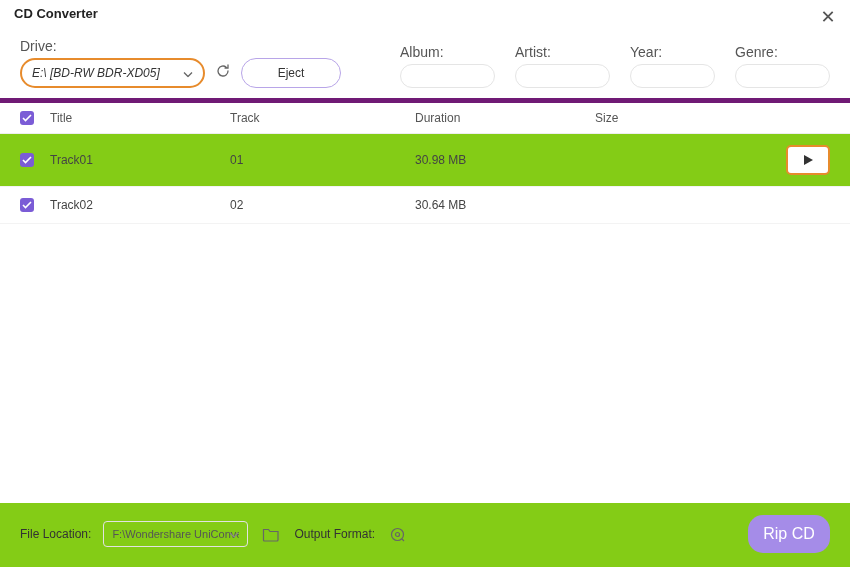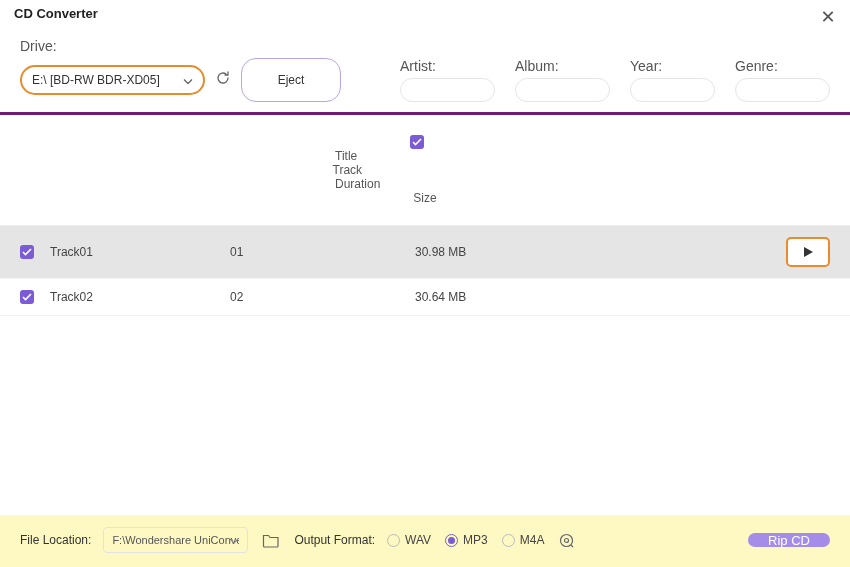--- a/index.html
+++ b/index.html
@@ -7,57 +7,57 @@
 
 .titlebar { display: flex; justify-content: space-between; padding: 6px 12px 6px 14px; }
 .titlebar .title { font-weight: 600; font-size: 13px; color: #222; }
 .close-btn { font-size: 18px; color: #555; cursor: pointer; width: 20px; text-align: center; }
 
 .top-row { display: flex; align-items: flex-end; padding: 4px 20px 10px 20px; gap: 14px; }
 .field-group { display: flex; flex-direction: column; gap: 4px; }
 .field-label { font-size: 14px; color: #555; }
 
 .drive-select { position: relative; width: 185px; height: 30px; border: 2px solid #e78b2c; border-radius: 15px; background: #fff; display: flex; align-items: center; padding: 0 28px 0 10px; cursor: pointer; }
-.drive-select .text { font-size: 12px; color: #333; white-space: nowrap; overflow: hidden; }
+.drive-select .text { font-size: 12px; color: #333; white-space: nowrap; overflow: hidden; font-style: italic; }
 .drive-select .chev { position: absolute; right: 10px; top: 50%; transform: translateY(-50%); }
 .refresh-btn { width: 20px; height: 20px; cursor: pointer; display: flex; align-items: center; justify-content: center; margin-bottom: 5px; }
-.eject-btn { width: 100px; height: 44px; border: 1px solid #b8a5e8; border-radius: 15px; background: #fff; color: #333; font-size: 12px; cursor: pointer; margin-bottom: 0; }
+.eject-btn { width: 100px; height: 30px; border: 1px solid #b8a5e8; border-radius: 15px; background: #fff; color: #333; font-size: 12px; cursor: pointer; margin-bottom: 0; }
 
 .meta-fields { display: flex; gap: 20px; margin-left: auto; }
 .meta-input { width: 95px; height: 24px; border: 1px solid #e5e5e5; border-radius: 12px; background: #fff; padding: 0 10px; font-size: 12px; color: #333; outline: none; }
 .meta-input.narrow { width: 85px; }
 
-.table-header { display: flex; align-items: center; padding: 20px 20px; border-top: 3px solid #701a75; border-bottom: 1px solid #eee; color: #555; font-size: 12px; flex-direction: column; }
+.table-header { display: flex; align-items: center; padding: 8px 20px; border-top: 5px solid #701a75; border-bottom: 1px solid #eee; color: #555; font-size: 12px; }
 .col-check { width: 30px; }
 .col-title { width: 180px; }
 .col-track { width: 185px; }
 .col-duration { width: 180px; }
 .col-size { flex: 1; }
 .col-play { width: 55px; display:flex; justify-content:flex-end; }
 
 .row { display: flex; align-items: center; padding: 11px 20px; border-bottom: 1px solid #f3f3f3; font-size: 12px; color: #444; position: relative; }
-.row.hover { background: #e5e5e5; }
+.row.hover { background: #84cc16; }
 
 .checkbox { width: 14px; height: 14px; border-radius: 3px; background: #7b5cd6; display: inline-flex; align-items: center; justify-content: center; cursor: pointer; }
 .checkbox svg { display:block; }
 
 .play-btn { width: 44px; height: 30px; border: 2px solid #e78b2c; border-radius: 5px; background: #fff; display: flex; align-items: center; justify-content: center; cursor: pointer; }
 
-.footer { position: absolute; bottom: 0; left: 0; right: 0; padding: 12px 20px 14px 20px; display: flex; align-items: center; gap: 12px; background: #fef9c3; }
+.footer { position: absolute; bottom: 0; left: 0; right: 0; padding: 12px 20px 14px 20px; display: flex; align-items: center; gap: 12px; background: #84cc16; }
 .footer-label { font-size: 12px; color: #333; }
 .loc-select { width: 145px; height: 26px; border: 1px solid #e2e2e2; border-radius: 4px; display: flex; align-items: center; padding: 0 8px; font-size: 11px; color: #555; cursor: pointer; position: relative; }
 .loc-select .chev { position: absolute; right: 8px; top: 50%; transform: translateY(-50%); }
 .folder-btn { width: 22px; height: 20px; cursor: pointer; display:flex; align-items:center; justify-content:center;}
 .output-group { display: flex; align-items: center; gap: 12px; }
 .radio { display: flex; align-items: center; gap: 5px; cursor: pointer; font-size: 12px; color: #444; }
 .radio .circle { width: 13px; height: 13px; border: 1.5px solid #bbb; border-radius: 50%; display: inline-flex; align-items: center; justify-content: center; }
 .radio.selected .circle { border-color: #7b5cd6; }
 .radio.selected .circle::after { content: ""; width: 7px; height: 7px; background: #7b5cd6; border-radius: 50%; }
 .settings-btn { width: 20px; height: 20px; cursor: pointer; display:flex; align-items:center; justify-content:center; }
-.rip-btn { margin-left: auto; width: 82px; height: 14px; border-radius: 15px; background: #a58ce8; color: #fff; border: none; font-size: 13px; cursor: pointer; }
+.rip-btn { margin-left: auto; width: 82px; height: 38px; border-radius: 15px; background: #a58ce8; color: #fff; border: none; font-size: 16px; cursor: pointer; }
 </style>
 </head>
 <body>
 
 <div class="titlebar">
   <span class="title">CD Converter</span>
   <span class="close-btn">✕</span>
 </div>
 
 <div class="top-row">
@@ -76,25 +76,25 @@
         <svg width="16" height="16" viewBox="0 0 16 16">
             <path d="M13 8a5 5 0 1 1-1.8-3.85M13 2v3h-3" stroke="#666" stroke-width="1.3" fill="none" stroke-linecap="round"></path>
           </svg>
       </span>
       <button class="eject-btn">Eject</button>
     </div>
   </div>
 
   <div class="meta-fields">
     <div class="field-group">
-      <span class="field-label">Artist:</span>
+      <span class="field-label">Album:</span>
       <input class="meta-input" value="" style="">
     </div>
     <div class="field-group">
-      <span class="field-label">Album:</span>
+      <span class="field-label">Artist:</span>
       <input class="meta-input" value="" style="">
     </div>
     <div class="field-group">
       <span class="field-label">Year:</span>
       <input class="meta-input narrow" value="" style="">
     </div>
     <div class="field-group">
       <span class="field-label">Genre:</span>
       <input class="meta-input" value="" style="">
     </div>
@@ -157,34 +157,20 @@
     </span>
   </div>
   <span class="folder-btn">
     <svg width="18" height="15" viewBox="0 0 18 15">
         <path d="M1.5 2.5h5l1.5 2h8v8.5a1 1 0 0 1-1 1H2.5a1 1 0 0 1-1-1V2.5z" stroke="#666" stroke-width="1.2" fill="none"></path>
       </svg>
   </span>
 
   <div class="output-group">
     <span class="footer-label">Output Format:</span>
-    <div id="format-radios" style="display:flex;gap:14px;">
-        <div class="radio">
-          <span class="circle"></span>
-          <span>WAV</span>
-        </div>
-        <div class="radio selected">
-          <span class="circle"></span>
-          <span>MP3</span>
-        </div>
-        <div class="radio">
-          <span class="circle"></span>
-          <span>M4A</span>
-        </div>
-      </div>
     <span class="settings-btn">
       <svg width="17" height="17" viewBox="0 0 17 17">
           <circle cx="8.5" cy="8.5" r="6" stroke="#666" stroke-width="1.2" fill="none"></circle>
           <circle cx="8.5" cy="8.5" r="2" stroke="#666" stroke-width="1.2" fill="none"></circle>
           <path d="M13 13l2 2" stroke="#666" stroke-width="1.2"></path>
         </svg>
     </span>
   </div>
 
   <button class="rip-btn">Rip CD</button>

